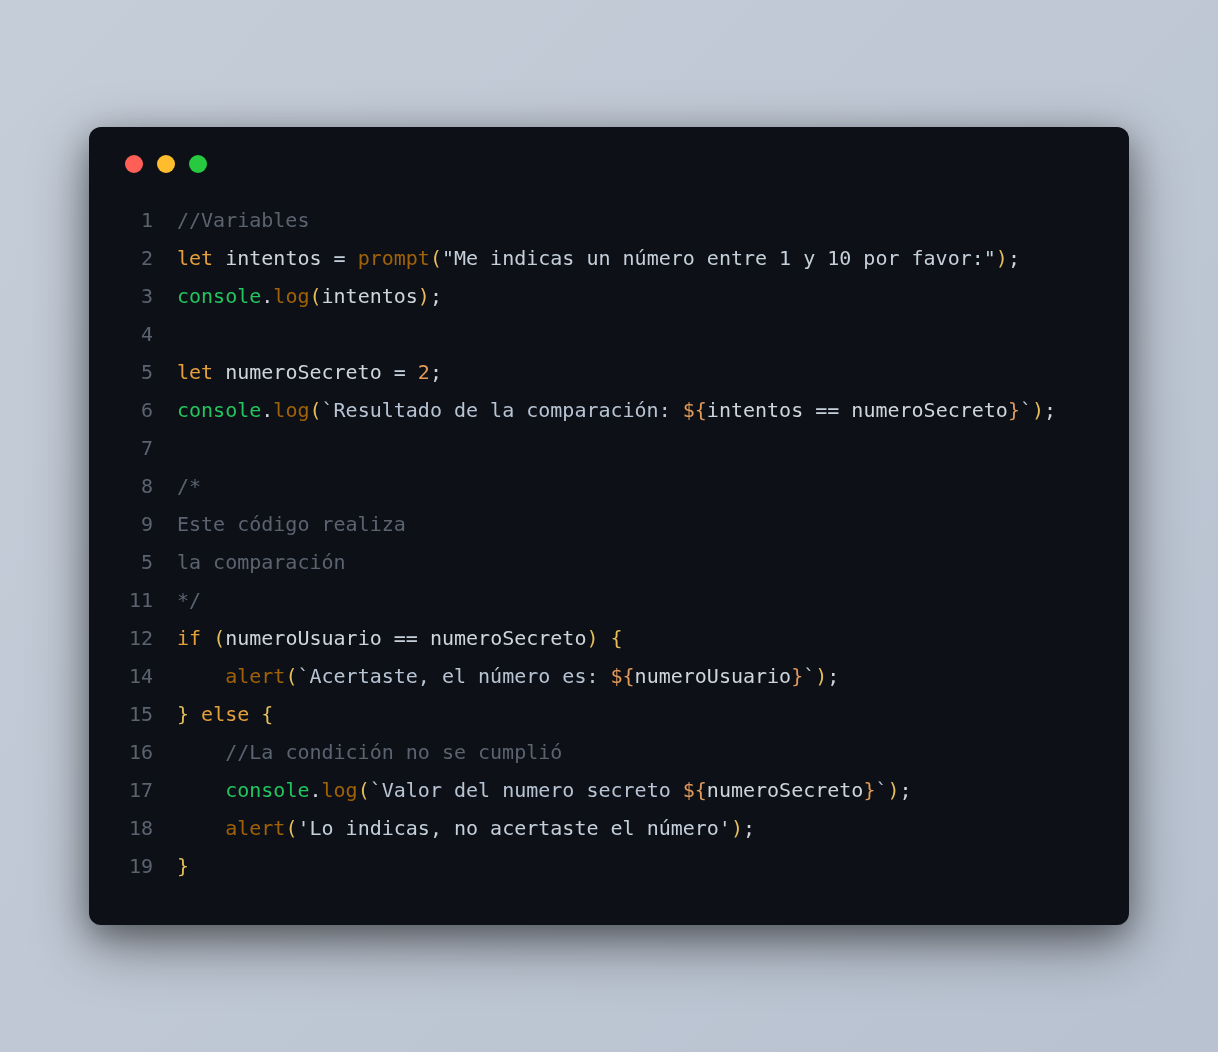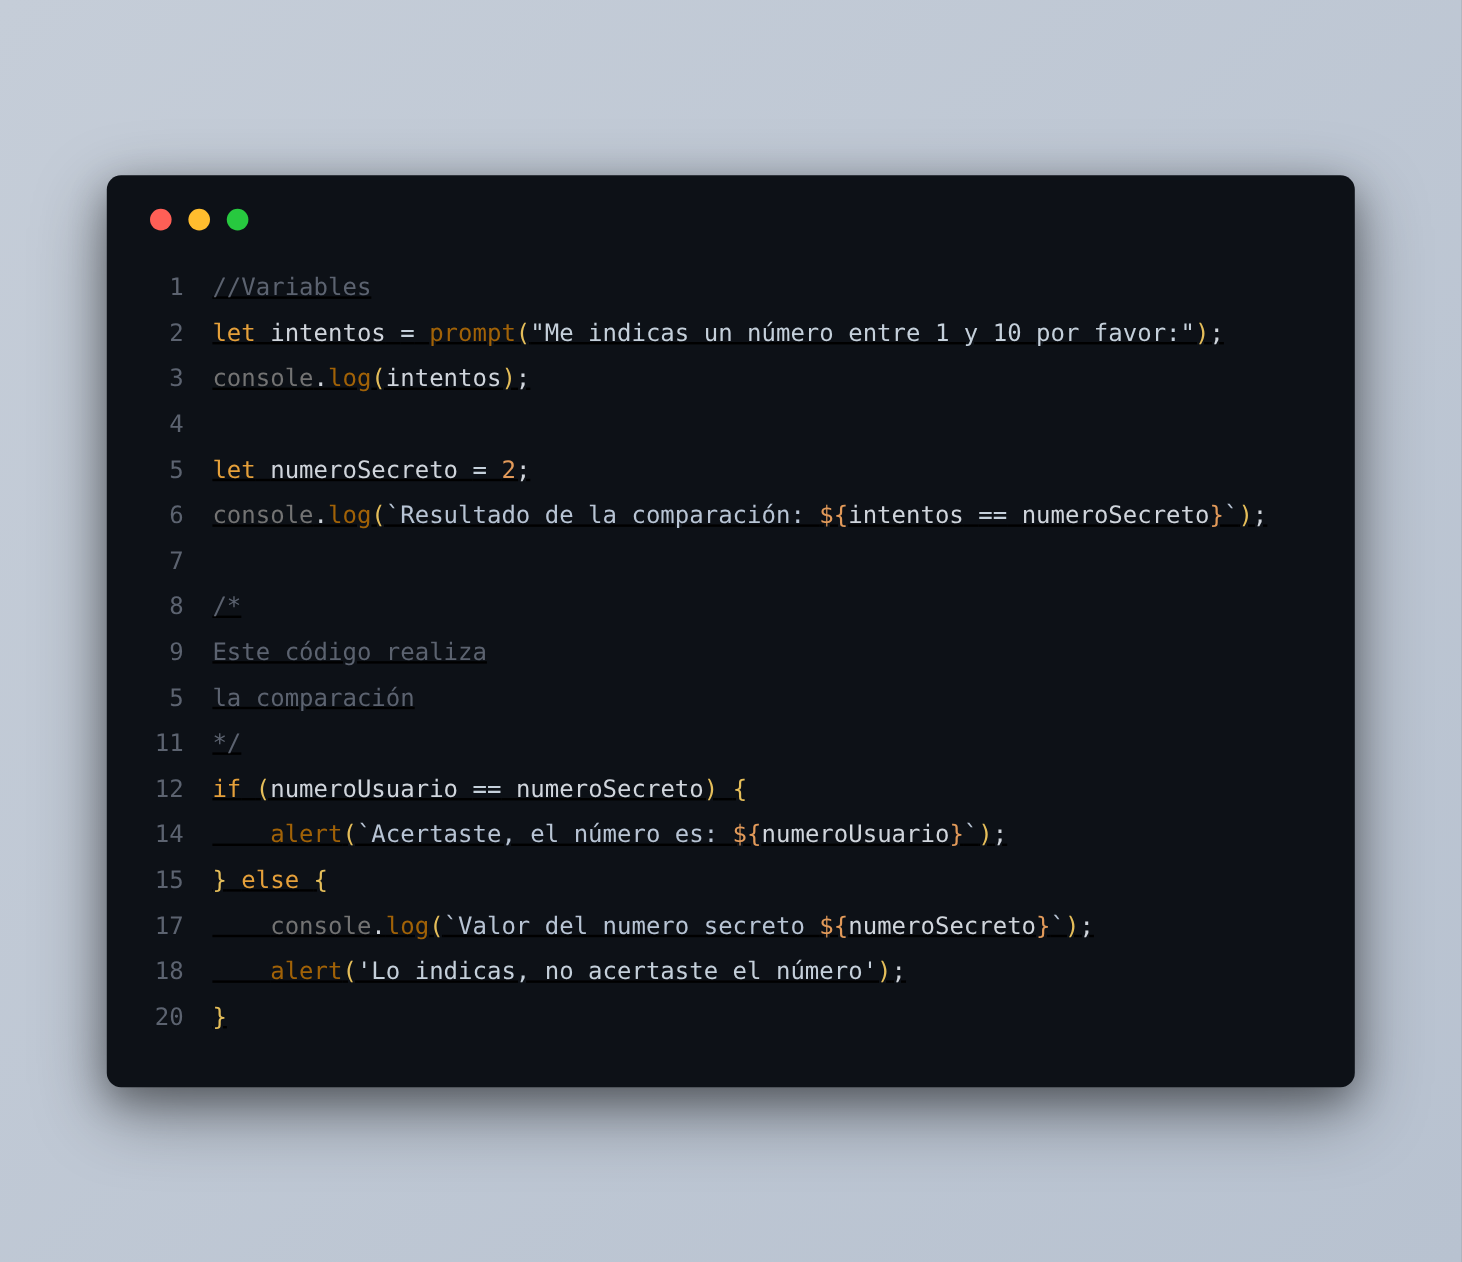--- a/index.html
+++ b/index.html
@@ -58,33 +58,32 @@
       color: #5c6370;
       text-align: right;
       width: 32px;
       flex-shrink: 0;
       user-select: none;
       margin-right: 24px;
     }
 
     .code-content {
       flex: 1;
-      text-decoration: underline;
     }
 
     .tok-comment { color: #5c6370; font-style: normal; }
     .tok-keyword { color: #e5a03a; }
     .tok-ident { color: #d0d5dc; }
     .tok-func { color: #a16207; }
     .tok-string { color: #c5d0db; }
     .tok-number { color: #e29a5a; }
     .tok-op { color: #c5d0db; }
     .tok-paren { color: #e5be5a; }
     .tok-brace { color: #e5be5a; }
-    .tok-method-obj { color: #737373; }
+    .tok-method-obj { color: #22c55e; }
     .tok-template { color: #b8c4d4; }
     .tok-interp { color: #e29a5a; }
     .tok-interp-var { color: #d0d5dc; }
   </style>
 </head>
 <body>
 
 <div class="window">
   <div class="traffic-lights">
     <div class="traffic-light red"></div>
@@ -99,17 +98,18 @@
       <div class="line"><span class="line-number">5</span><span class="code-content"><span class="tok-keyword">let</span><span class="tok-ident"> </span><span class="tok-ident">numeroSecreto</span><span class="tok-ident"> </span><span class="tok-op">=</span><span class="tok-ident"> </span><span class="tok-number">2</span><span class="tok-ident">;</span></span></div>
       <div class="line"><span class="line-number">6</span><span class="code-content"><span class="tok-method-obj">console</span><span class="tok-ident">.</span><span class="tok-func">log</span><span class="tok-paren">(</span><span class="tok-template">`Resultado de la comparación: </span><span class="tok-interp">${</span><span class="tok-interp-var">intentos</span><span class="tok-interp-var"> </span><span class="tok-op">==</span><span class="tok-interp-var"> </span><span class="tok-interp-var">numeroSecreto</span><span class="tok-interp">}</span><span class="tok-template">`</span><span class="tok-paren">)</span><span class="tok-ident">;</span></span></div>
       <div class="line"><span class="line-number">7</span><span class="code-content"></span></div>
       <div class="line"><span class="line-number">8</span><span class="code-content"><span class="tok-comment">/*</span></span></div>
       <div class="line"><span class="line-number">9</span><span class="code-content"><span class="tok-comment">Este código realiza</span></span></div>
       <div class="line"><span class="line-number">5</span><span class="code-content"><span class="tok-comment">la comparación</span></span></div>
       <div class="line"><span class="line-number">11</span><span class="code-content"><span class="tok-comment">*/</span></span></div>
       <div class="line"><span class="line-number">12</span><span class="code-content"><span class="tok-keyword">if</span><span class="tok-ident"> </span><span class="tok-paren">(</span><span class="tok-ident">numeroUsuario</span><span class="tok-ident"> </span><span class="tok-op">==</span><span class="tok-ident"> </span><span class="tok-ident">numeroSecreto</span><span class="tok-paren">)</span><span class="tok-ident"> </span><span class="tok-brace">{</span></span></div>
       <div class="line"><span class="line-number">14</span><span class="code-content"><span class="tok-ident">    </span><span class="tok-func">alert</span><span class="tok-paren">(</span><span class="tok-template">`Acertaste, el número es: </span><span class="tok-interp">${</span><span class="tok-interp-var">numeroUsuario</span><span class="tok-interp">}</span><span class="tok-template">`</span><span class="tok-paren">)</span><span class="tok-ident">;</span></span></div>
       <div class="line"><span class="line-number">15</span><span class="code-content"><span class="tok-brace">}</span><span class="tok-ident"> </span><span class="tok-keyword">else</span><span class="tok-ident"> </span><span class="tok-brace">{</span></span></div>
+      <div class="line"><span class="line-number">16</span><span class="code-content"><span class="tok-ident">    </span><span class="tok-comment">//La condición no se cumplió</span></span></div>
       <div class="line"><span class="line-number">17</span><span class="code-content"><span class="tok-ident">    </span><span class="tok-method-obj">console</span><span class="tok-ident">.</span><span class="tok-func">log</span><span class="tok-paren">(</span><span class="tok-template">`Valor del numero secreto </span><span class="tok-interp">${</span><span class="tok-interp-var">numeroSecreto</span><span class="tok-interp">}</span><span class="tok-template">`</span><span class="tok-paren">)</span><span class="tok-ident">;</span></span></div>
       <div class="line"><span class="line-number">18</span><span class="code-content"><span class="tok-ident">    </span><span class="tok-func">alert</span><span class="tok-paren">(</span><span class="tok-string">'Lo indicas, no acertaste el número'</span><span class="tok-paren">)</span><span class="tok-ident">;</span></span></div>
-      <div class="line"><span class="line-number">20</span><span class="code-content"><span class="tok-brace">}</span></span></div>
+      <div class="line"><span class="line-number">19</span><span class="code-content"><span class="tok-brace">}</span></span></div>
     </div>
 </div>
 
 </body></html>

